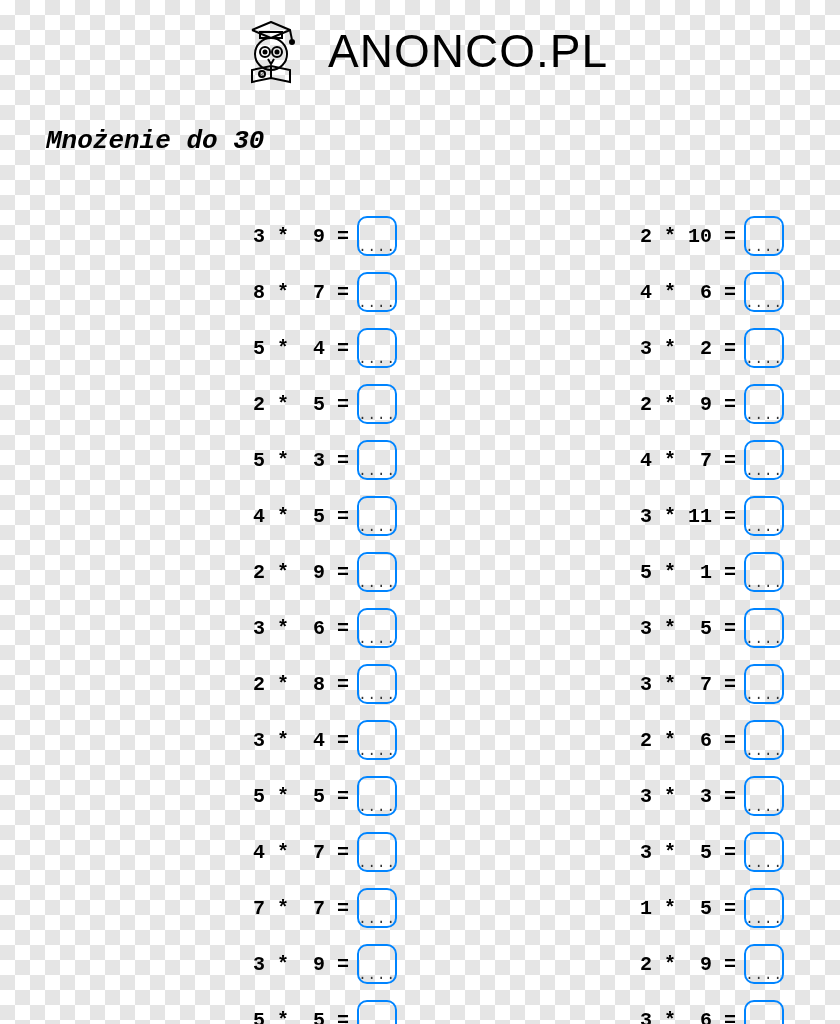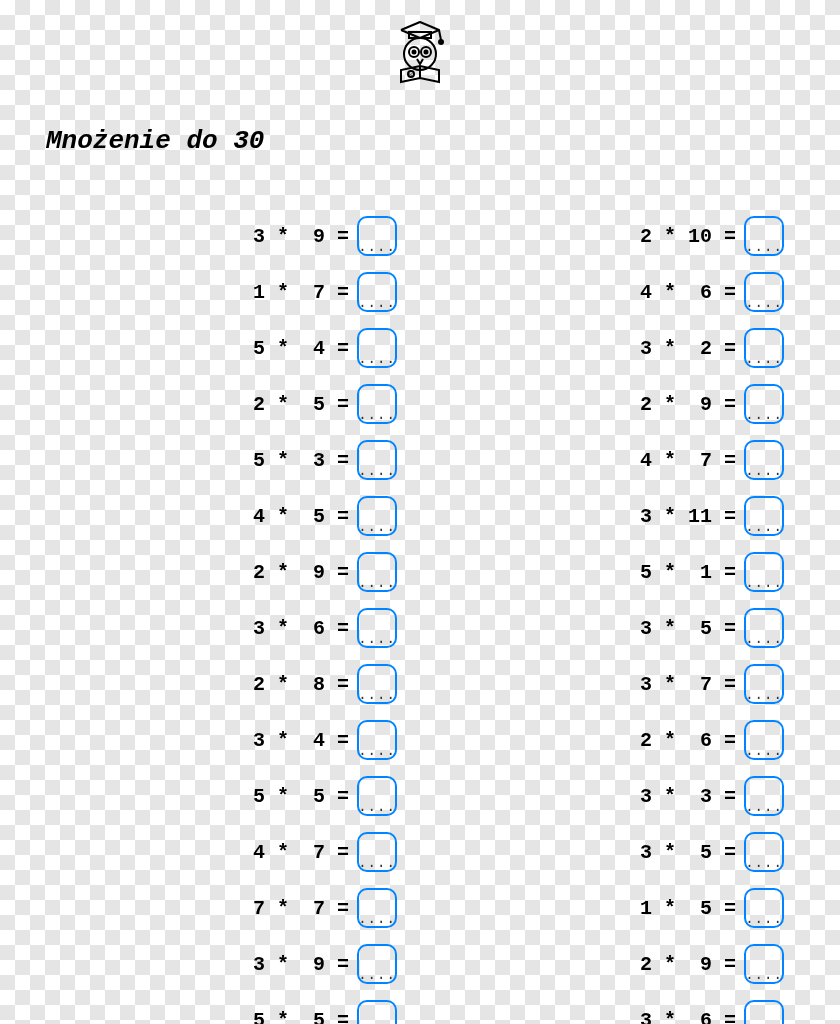--- a/index.html
+++ b/index.html
@@ -115,39 +115,40 @@
         <circle cx="45" cy="36" r="1.5" fill="#000"></circle>
 
         <polyline points="36,43 39,48 42,43"></polyline>
 
         <path d="M20 54 L20 66 L39 62 L58 66 L58 54 L39 50 Z"></path>
         <line x1="39" y1="50" x2="39" y2="62"></line>
         <circle cx="30" cy="58" r="3"></circle>
         <text x="30" y="61" font-size="6" text-anchor="middle" stroke="none" fill="#000" font-family="Arial">K</text>
       </svg>
     </span>
+    <span class="brand">ANONCO.PL</span>
   </div>
 
   <div class="title">Mnożenie do 30</div>
 
   <div class="grid" id="grid">
       <div class="problem">
         <span class="expr">3 *  9 =</span>
         <span class="answer-box">
           <span class="dots">....</span>
         </span>
       </div>
       <div class="problem">
         <span class="expr">2 * 10 =</span>
         <span class="answer-box">
           <span class="dots">....</span>
         </span>
       </div>
       <div class="problem">
-        <span class="expr">1 *  7 =</span>
+        <span class="expr">8 *  7 =</span>
         <span class="answer-box">
           <span class="dots">....</span>
         </span>
       </div>
       <div class="problem">
         <span class="expr">4 *  6 =</span>
         <span class="answer-box">
           <span class="dots">....</span>
         </span>
       </div>

